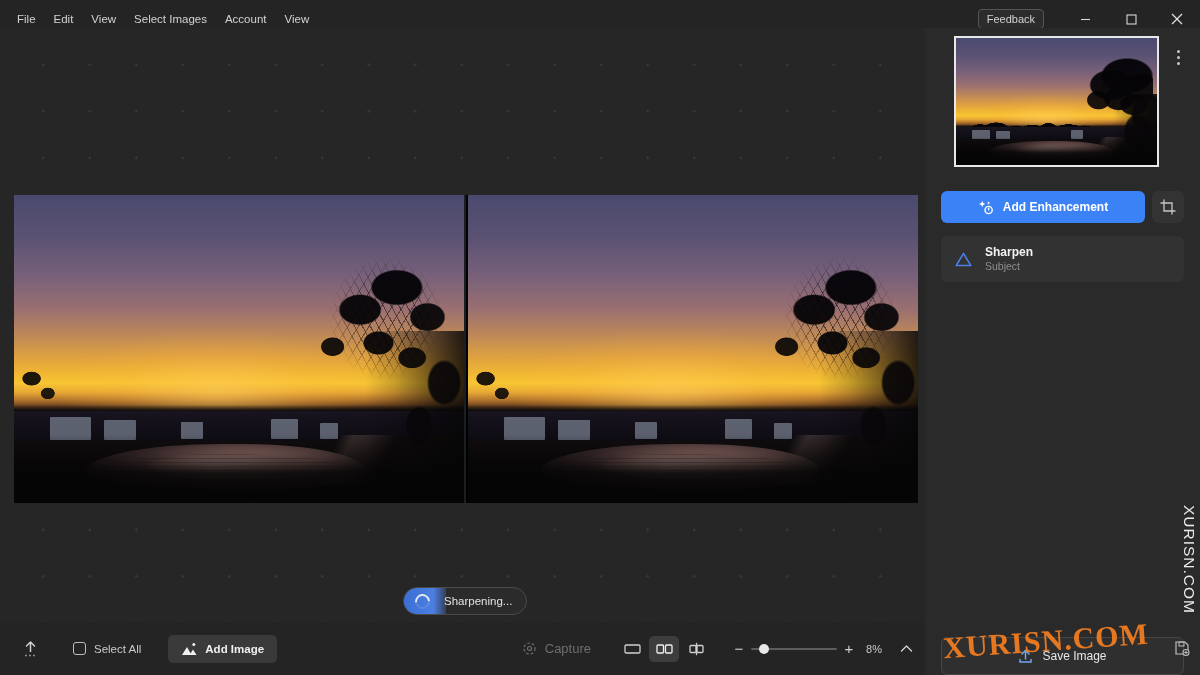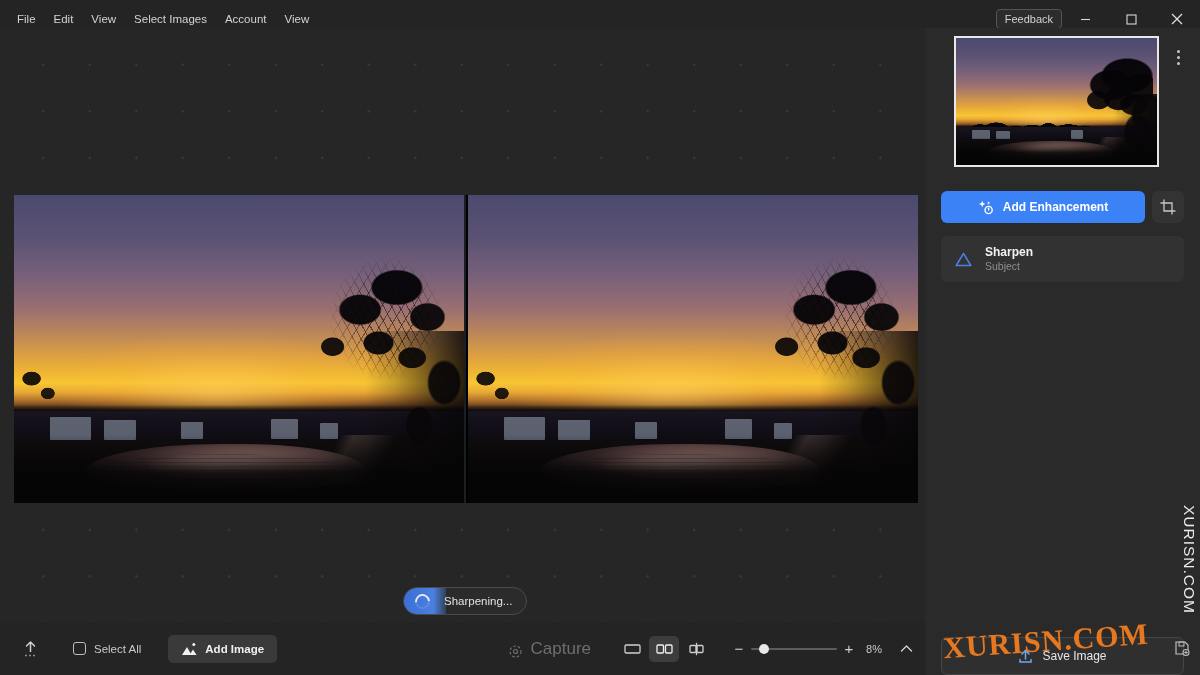--- a/index.html
+++ b/index.html
@@ -18,21 +18,21 @@
     background: #242424; display: flex; align-items: center;
   }
   .menu-items { display: flex; align-items: center; margin-left: 8px; gap: 0px; }
   .menu-item {
     color: #d2d2d2; font-size: 11.5px; padding: 5px 9px; border-radius: 3px;
     white-space: nowrap; cursor: default;
   }
   .tb-right { margin-left: auto; display: flex; align-items: center; height: 28px; }
   .feedback-btn {
     color: #d2d2d2; font-size: 11px; border: 1px solid #555; border-radius: 4px;
-    padding: 3px 8px; background: #2c2c2c; white-space: nowrap;
+    padding: 3px 8px; margin-right: 18px; background: #2c2c2c; white-space: nowrap;
   }
   .wbtn {
     width: 46px; height: 28px; display: flex; align-items: center; justify-content: center;
     color: #d8d8d8;
   }
 
   
   .app-title {
     position: absolute; left: 16px; top: 42px;
     color: #cfcfcf; font-size: 14.5px; font-weight: bold; letter-spacing: 0.3px;
@@ -211,21 +211,21 @@
   }
   .add-images {
     display: flex; align-items: center; gap: 8px; margin-left: 27px;
     background: #3a3a3a; border-radius: 5px; padding: 7px 13px;
     color: #f0f0f0; font-size: 11.5px; font-weight: bold; white-space: nowrap;
   }
   .center-tools {
     margin-left: auto; margin-right: 8px; display: flex; align-items: center; gap: 0;
   }
   .capture {
-    display: flex; align-items: flex-end; gap: 8px; color: #6e6e6e; font-size: 17px;
+    display: flex; align-items: flex-start; gap: 8px; color: #6e6e6e; font-size: 13px;
     padding: 6px 10px; white-space: nowrap;
   }
   .viewmodes { display: flex; align-items: center; gap: 2px; margin-left: 16px; }
   .vm {
     width: 30px; height: 26px; border-radius: 5px;
     display: flex; align-items: center; justify-content: center;
   }
   .vm.active { background: #3d3d3d; }
   .zoomctl { display: flex; align-items: center; gap: 0; margin-left: 20px; }
   .zsign { color: #cfcfcf; font-size: 15px; width: 16px; text-align: center; line-height: 1; }

